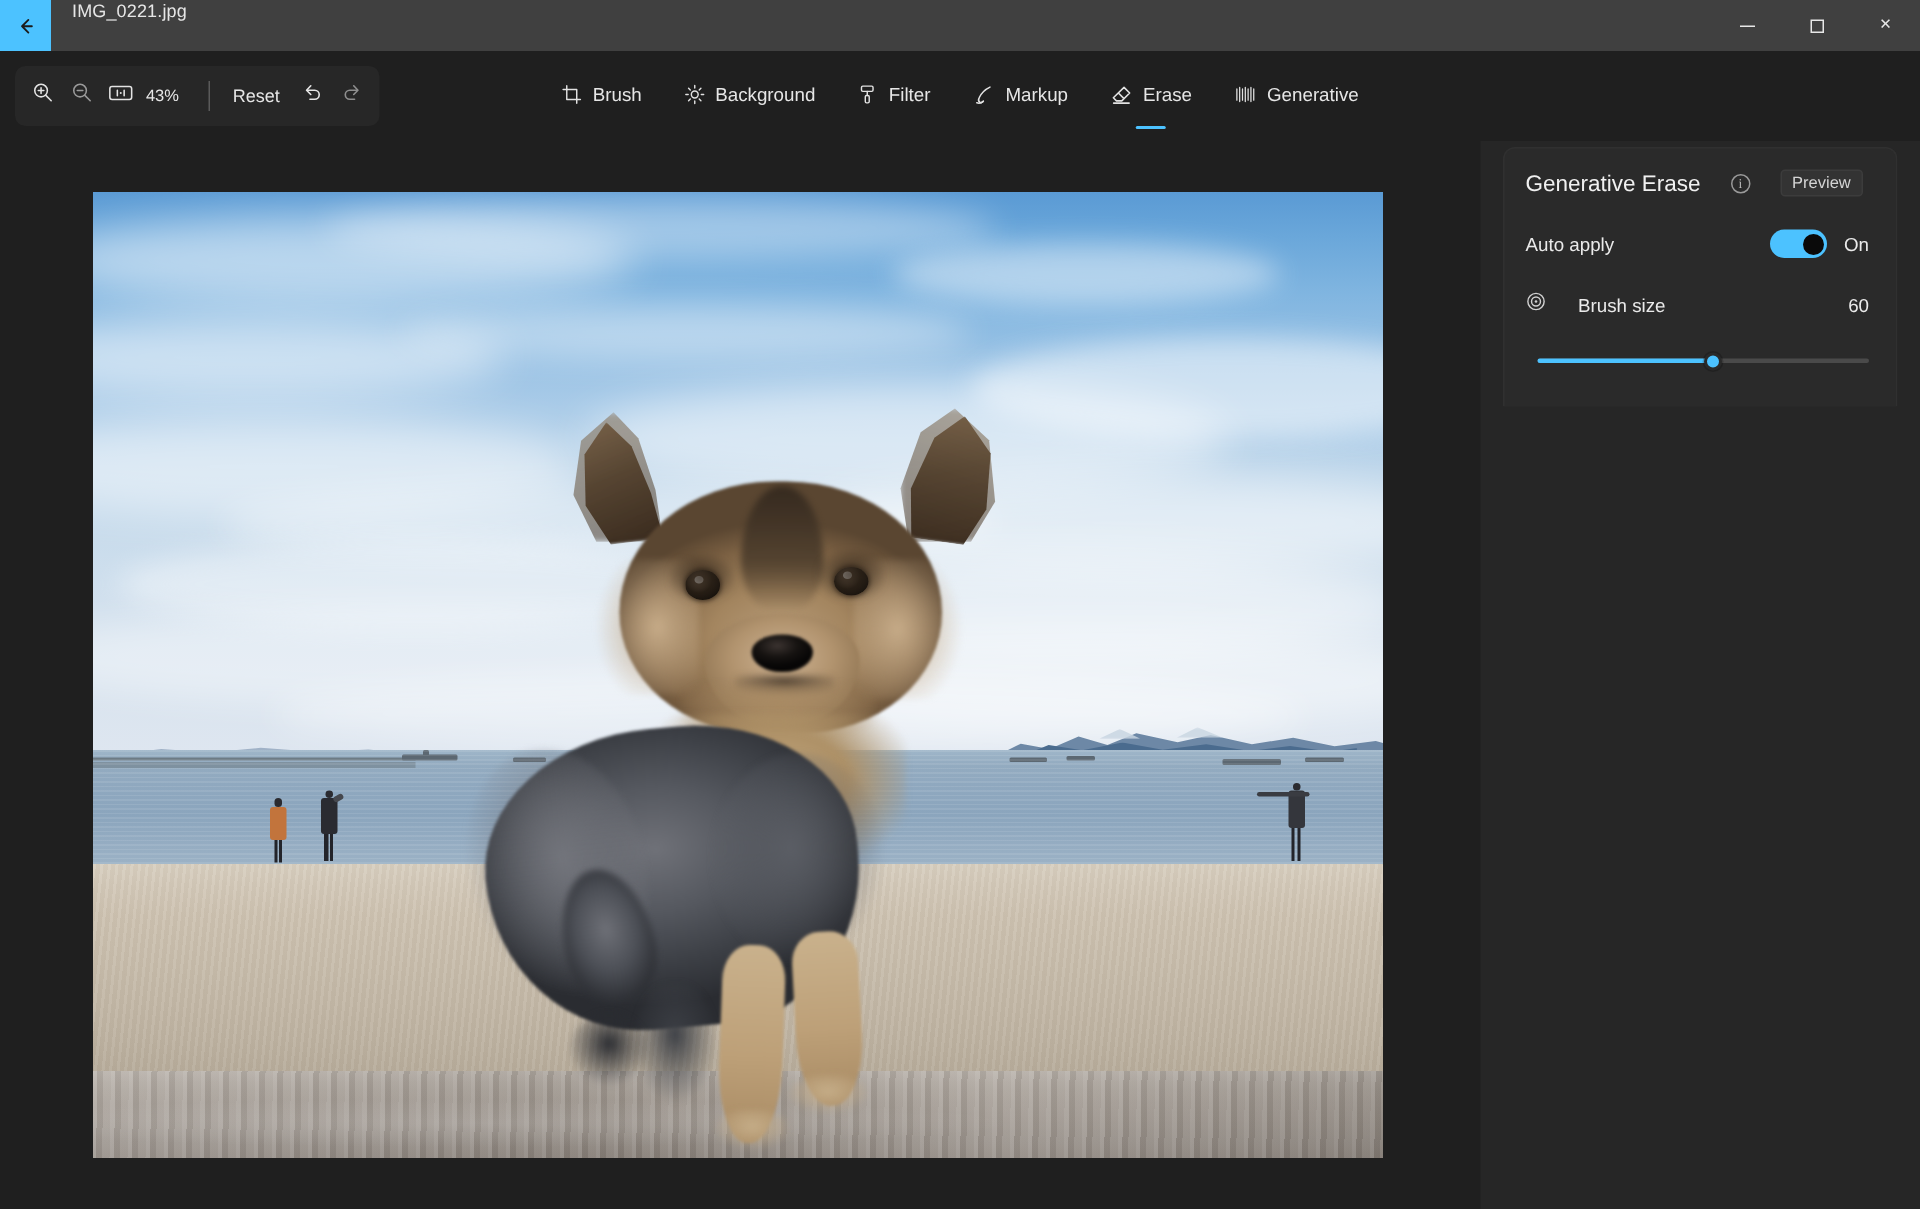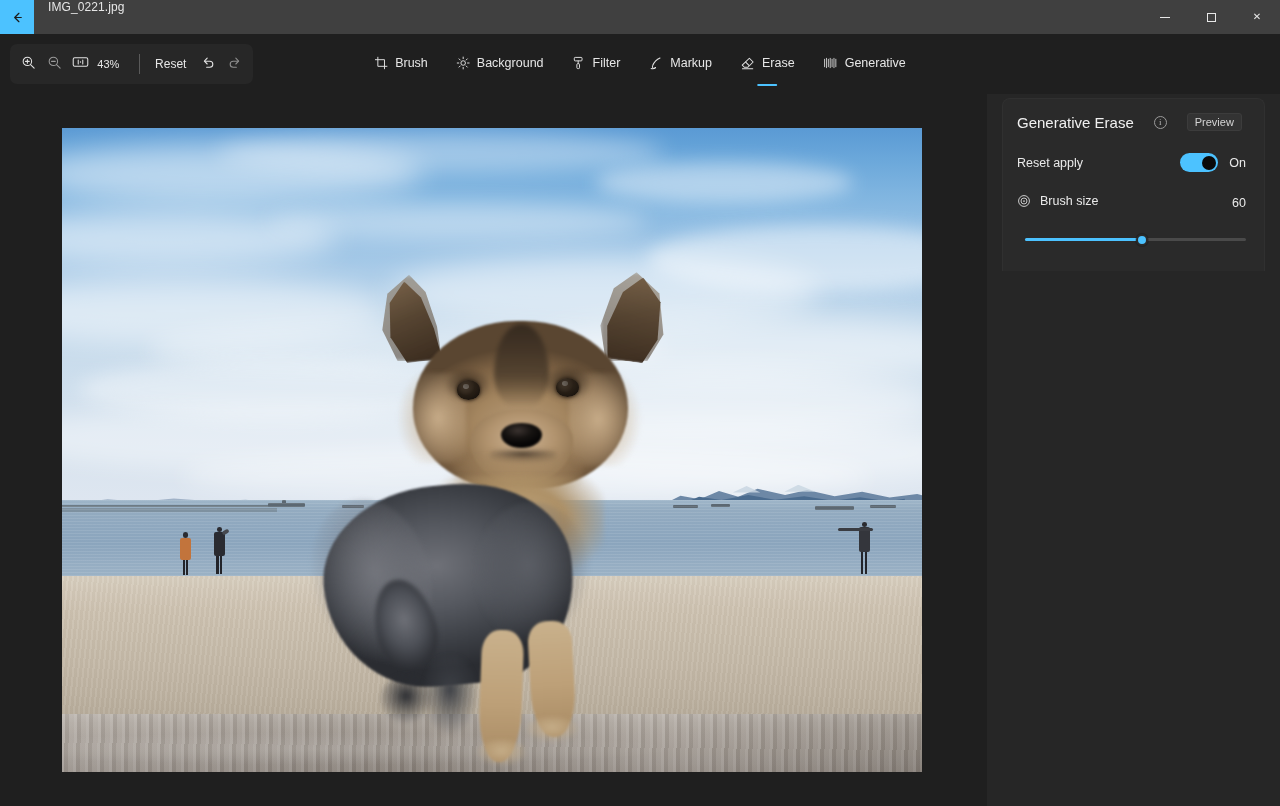--- a/index.html
+++ b/index.html
@@ -279,21 +279,21 @@
   .preview-badge {
     background: #333333; color: #d4d4d4;
     font-size: 11px; padding: 2px 7px; border-radius: 3px;
     border: 1px solid #3c3c3c;
   }
   .row {
     display: flex; align-items: center; justify-content: space-between;
     margin-top: 22px;
   }
   .row-label { font-size: 12.5px; color: #eaeaea; }
-  .row-left { display: flex; gap: 9px; }
+  .row-left { display: flex; align-items: center; gap: 21px; }
   .toggle-wrap { display:flex; align-items:center; gap: 11px; }
   .toggle {
     width: 38px; height: 19px; border-radius: 10px;
     background: #4cc2ff; position: relative; cursor: pointer;
   }
   .toggle .knob {
     position: absolute; right: 2.5px; top: 2.5px;
     width: 14px; height: 14px; border-radius: 50%;
     background: #0a0a0a;
   }
@@ -626,21 +626,21 @@
 <div class="sidepane">
   <div class="panel-card">
 
     <div class="panel-head">
       <div class="panel-title">Generative Erase</div>
       <div class="info-icon">i</div>
       <div class="preview-badge">Preview</div>
     </div>
 
     <div class="row">
-      <div class="row-label">Reset apply</div>
+      <div class="row-label">Auto apply</div>
       <div class="toggle-wrap">
         <div class="toggle">
           <span class="knob"></span>
         </div>
         <div class="toggle-state">On</div>
       </div>
     </div>
 
     <div class="row">
       <div class="row-left">

